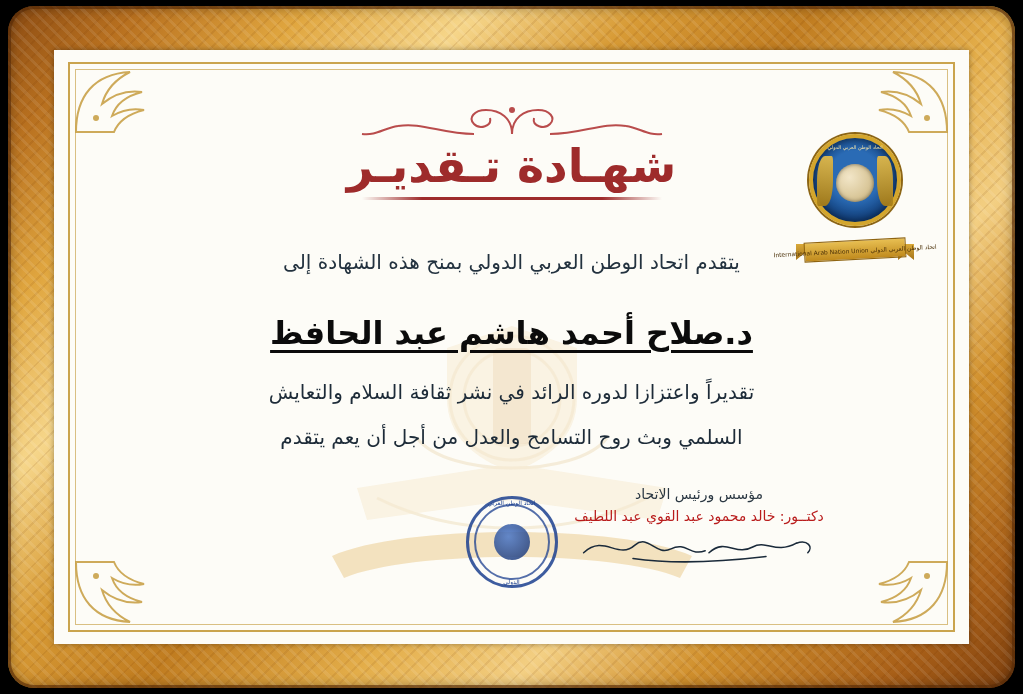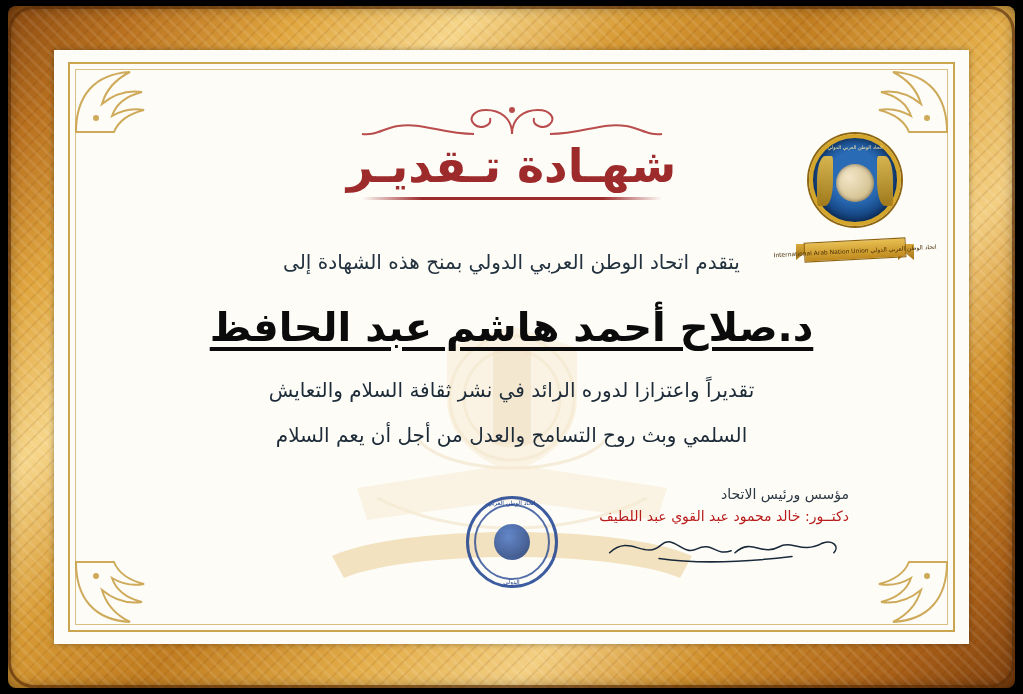--- a/index.html
+++ b/index.html
@@ -21,21 +21,21 @@
     background: #000;
   }
 
   
   .certificate {
     position: absolute;
     left: 8px;
     top: 6px;
     width: 1007px;
     height: 682px;
-    border-radius: 8px;
+    border-radius: 26px;
     background:
       linear-gradient(135deg,#8a4a12 0%, #b8701f 8%, #e0a63f 18%, #f6d68a 28%,
                       #d79a35 38%, #c07c20 48%, #e3ad49 60%, #f3cf83 70%,
                       #d08f2c 80%, #a85f18 92%, #7d3f0e 100%);
     box-shadow: inset 0 0 14px rgba(0,0,0,0.45);
     overflow: hidden;
   }
 
   
   .frame-pattern {
@@ -223,43 +223,43 @@
     text-align: center;
     direction: rtl;
   }
   .line-intro {
     font-size: 20px;
     color: #23323f;
     letter-spacing: .5px;
     line-height: 1.6;
   }
   .recipient {
-    margin-top: 26px;
-    font-size: 40px;
+    margin-top: 36px;
+    font-size: 32px;
     font-weight: bold;
     color: #0b0b0b;
     text-decoration: underline;
     text-underline-offset: 6px;
     letter-spacing: 0px;
   }
   .reason {
     margin-top: 22px;
     font-size: 20px;
     color: #1d2b38;
     line-height: 1.85;
     letter-spacing: .3px;
   }
   .reason div { white-space: nowrap; margin-top: 8px; }
 
   
   .signature-block {
     position: absolute;
     right: 120px;
     bottom: 74px;
-    text-align: right;
+    text-align: center;
     direction: rtl;
     width: 300px;
   }
   .sig-role {
     font-size: 14px;
     color: #2a3742;
     letter-spacing: .3px;
   }
   .sig-name {
     margin-top: 6px;
@@ -402,21 +402,21 @@
             <span>اتحاد الوطن العربي الدولي  International Arab Nation Union</span>
           </div>
         </div>
       </div>
 
       <div class="body-block">
         <div class="line-intro">يتقدم اتحاد الوطن العربي الدولي بمنح هذه الشهادة إلى</div>
         <div class="recipient">د.صلاح أحمد هاشم عبد الحافظ</div>
         <div class="reason">
           <div>تقديراً واعتزازا لدوره الرائد  في نشر ثقافة السلام والتعايش</div>
-          <div>السلمي وبث روح التسامح والعدل من أجل أن يعم السلام</div>
+          <div>السلمي وبث روح التسامح والعدل من أجل أن يعم يتقدم</div>
         </div>
       </div>
 
       <svg class="bottom-ribbon" viewBox="0 0 360 70">
         <path d="M0 40 C70 8 290 8 360 40 L348 62 C282 34 78 34 12 62 Z" fill="#e8c37d"></path>
       </svg>
 
       <div class="signature-block">
         <div class="sig-role">مؤسس ورئيس الاتحاد</div>
         <div class="sig-name">دكتــور: خالد محمود عبد القوي عبد اللطيف</div>

